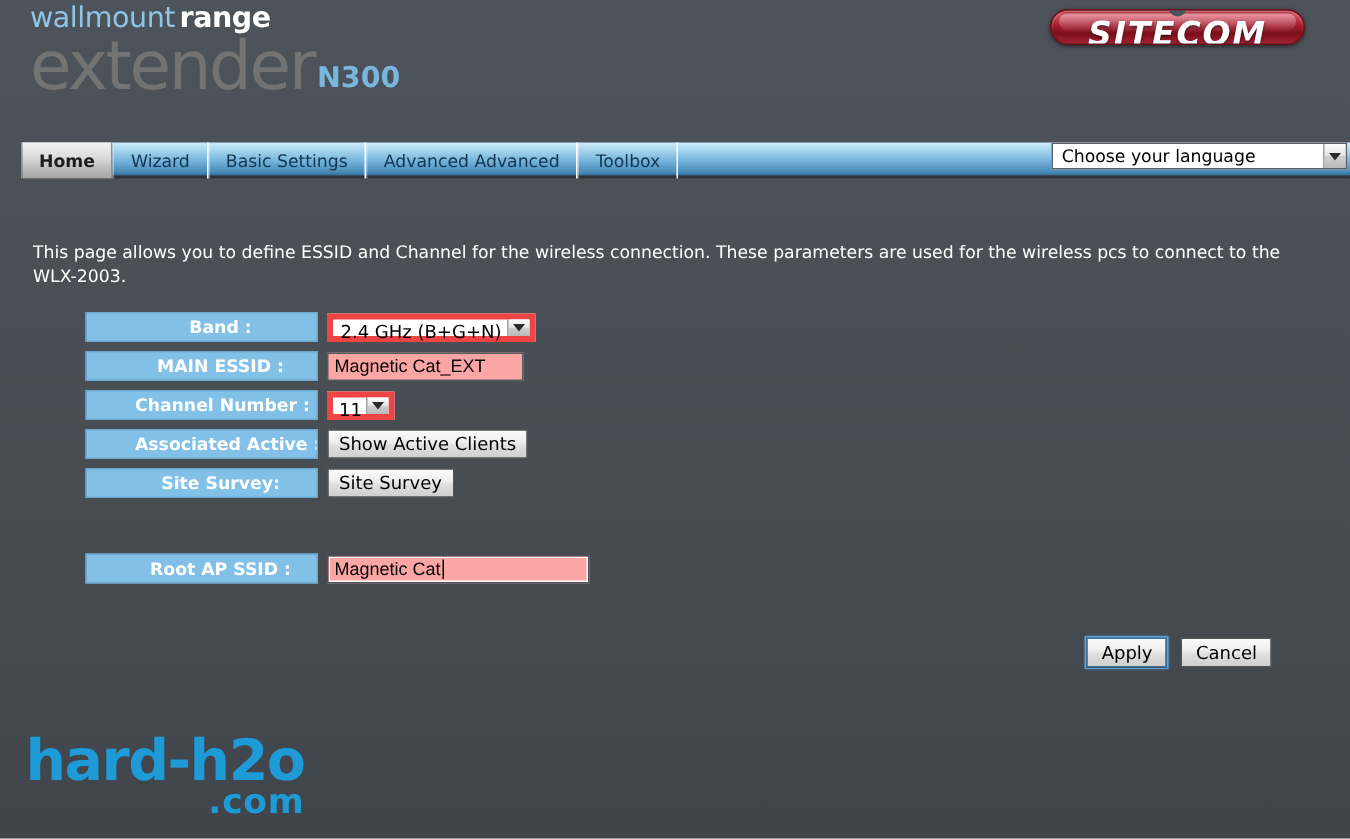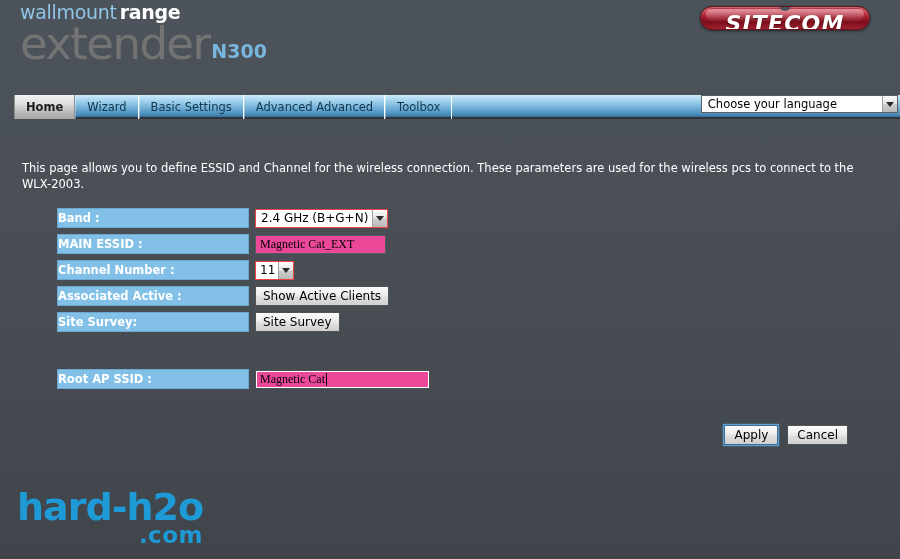--- a/index.html
+++ b/index.html
@@ -209,49 +209,50 @@
     top: 208px;
     width: 800px;
   }
   .row {
     display: flex;
     align-items: flex-start;
     margin-bottom: 6px;
   }
   .row.gap { margin-top: 37px; }
   .cell-label {
-    width: 192px;
+    width: 155px;
     height: 20px;
     background: #82c0e8;
     border: 1px solid #6ca9d0;
     color: #ffffff;
     font-weight: bold;
     font-size: 11.5px;
     line-height: 18px;
-    text-align: left;
+    text-align: center;
     padding-right: 7px;
     white-space: nowrap;
     overflow: hidden;
+    padding-left: 32px;
   }
   .cell-field {
     padding-left: 6px;
     display: flex;
     align-items: center;
     height: 20px;
   }
 
   .text-input {
     height: 19px;
-    background: #ec4899;
+    background: #fca5a5;
     border: 1px solid #565b60;
     color: #000000;
     font-size: 12px;
     line-height: 17px;
     padding: 0 2px 0 4px;
-    font-family: Liberation Serif, serif;
+    font-family: Liberation Sans, sans-serif;
     display: flex;
     align-items: center;
     white-space: nowrap;
     overflow: hidden;
   }
   #input-main-essid { width: 131px; }
   #input-root-ap-ssid {
     width: 175px;
     border: 1px solid #4a5055;
     box-shadow: inset 0 0 0 1px #ffffff;
@@ -262,21 +263,21 @@
     height: 13px;
     background: #000000;
     margin-left: 1px;
   }
 
   .dropdown {
     display: flex;
     align-items: stretch;
     height: 19px;
     background: #ffffff;
-    border: 1px solid #ef4444;
+    border: 4px solid #ef4444;
   }
   .dd-value {
     color: #000000;
     font-size: 12px;
     line-height: 17px;
     padding: 0 4px 0 5px;
     white-space: nowrap;
   }
   #dd-channel .dd-value { padding: 0 3px 0 4px; }
 

